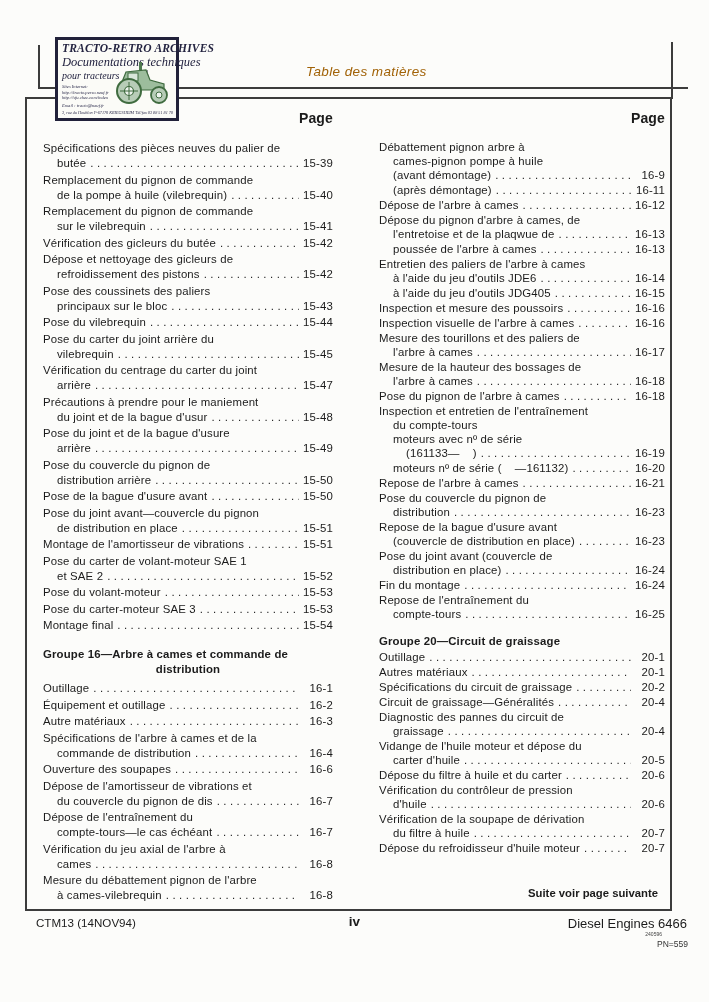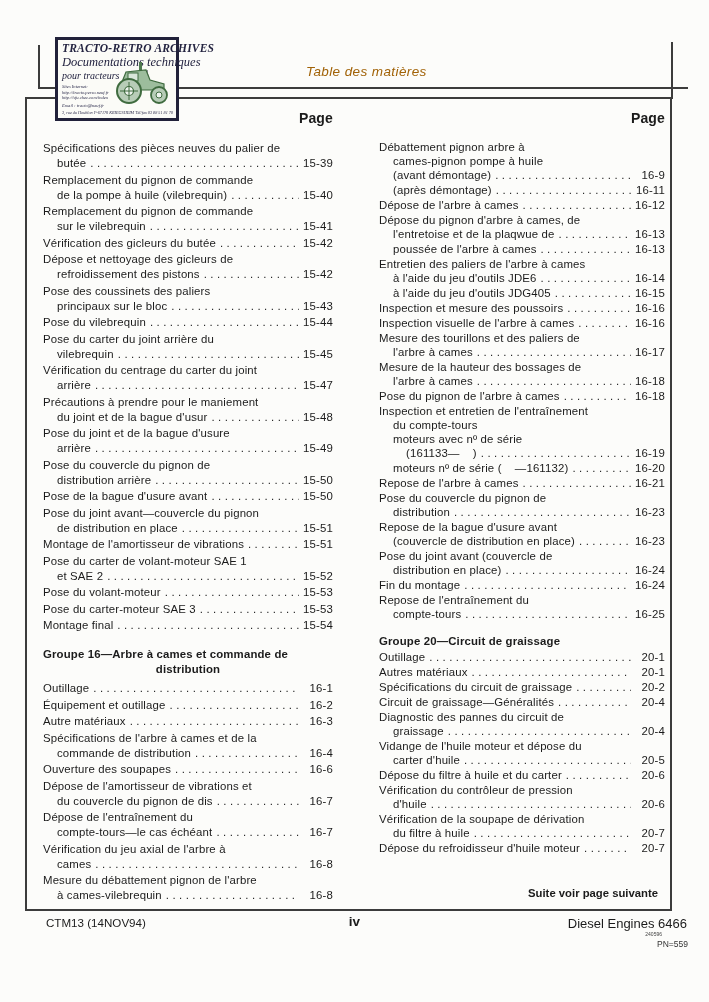--- a/index.html
+++ b/index.html
@@ -53,21 +53,21 @@
   .ind1{padding-left:14px;}
   .ind2{padding-left:27px;justify-content:flex-end;}
   .toc-heading{font-weight:bold;margin-top:14px;margin-bottom:4px;}
   .col-right .toc-heading{margin-top:13px;margin-bottom:2px;}
   .toc-heading .centered{text-align:center;}
   .suite-note{
     position:absolute;right:12px;bottom:10px;
     font-weight:bold;font-size:11.3px;
   }
   
-  .footer-left{position:absolute;left:46px;top:916px;font-size:11.6px;}
+  .footer-left{position:absolute;left:36px;top:916px;font-size:11.6px;}
   .footer-center{position:absolute;left:0;right:0;top:914px;text-align:center;font-weight:bold;font-size:13.5px;}
   .footer-right{position:absolute;right:22px;top:916px;font-size:13px;}
   .footer-code{position:absolute;right:47px;top:931px;font-size:5px;color:#444;}
   .footer-pn{position:absolute;right:21px;top:939px;font-size:8.5px;color:#333;}
 </style>
 </head>
 <body>
 
 <div class="page">
 

